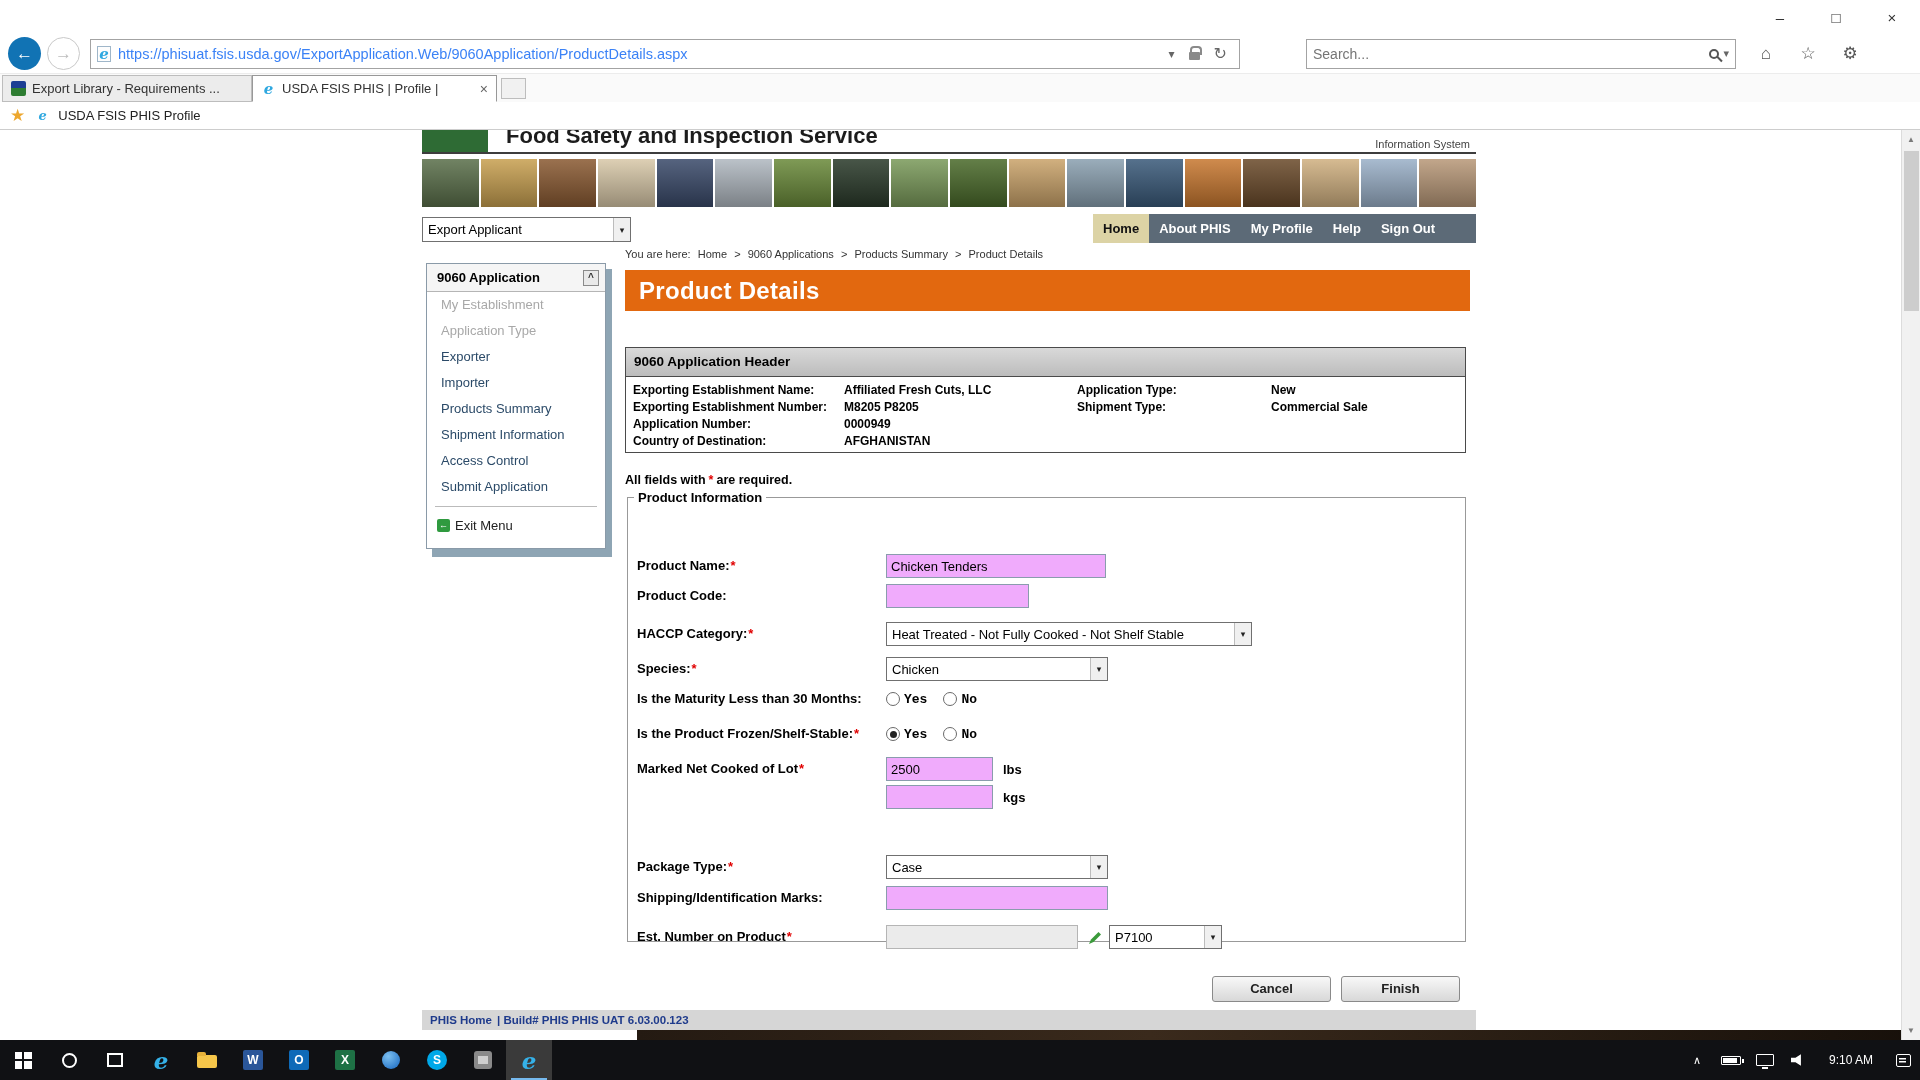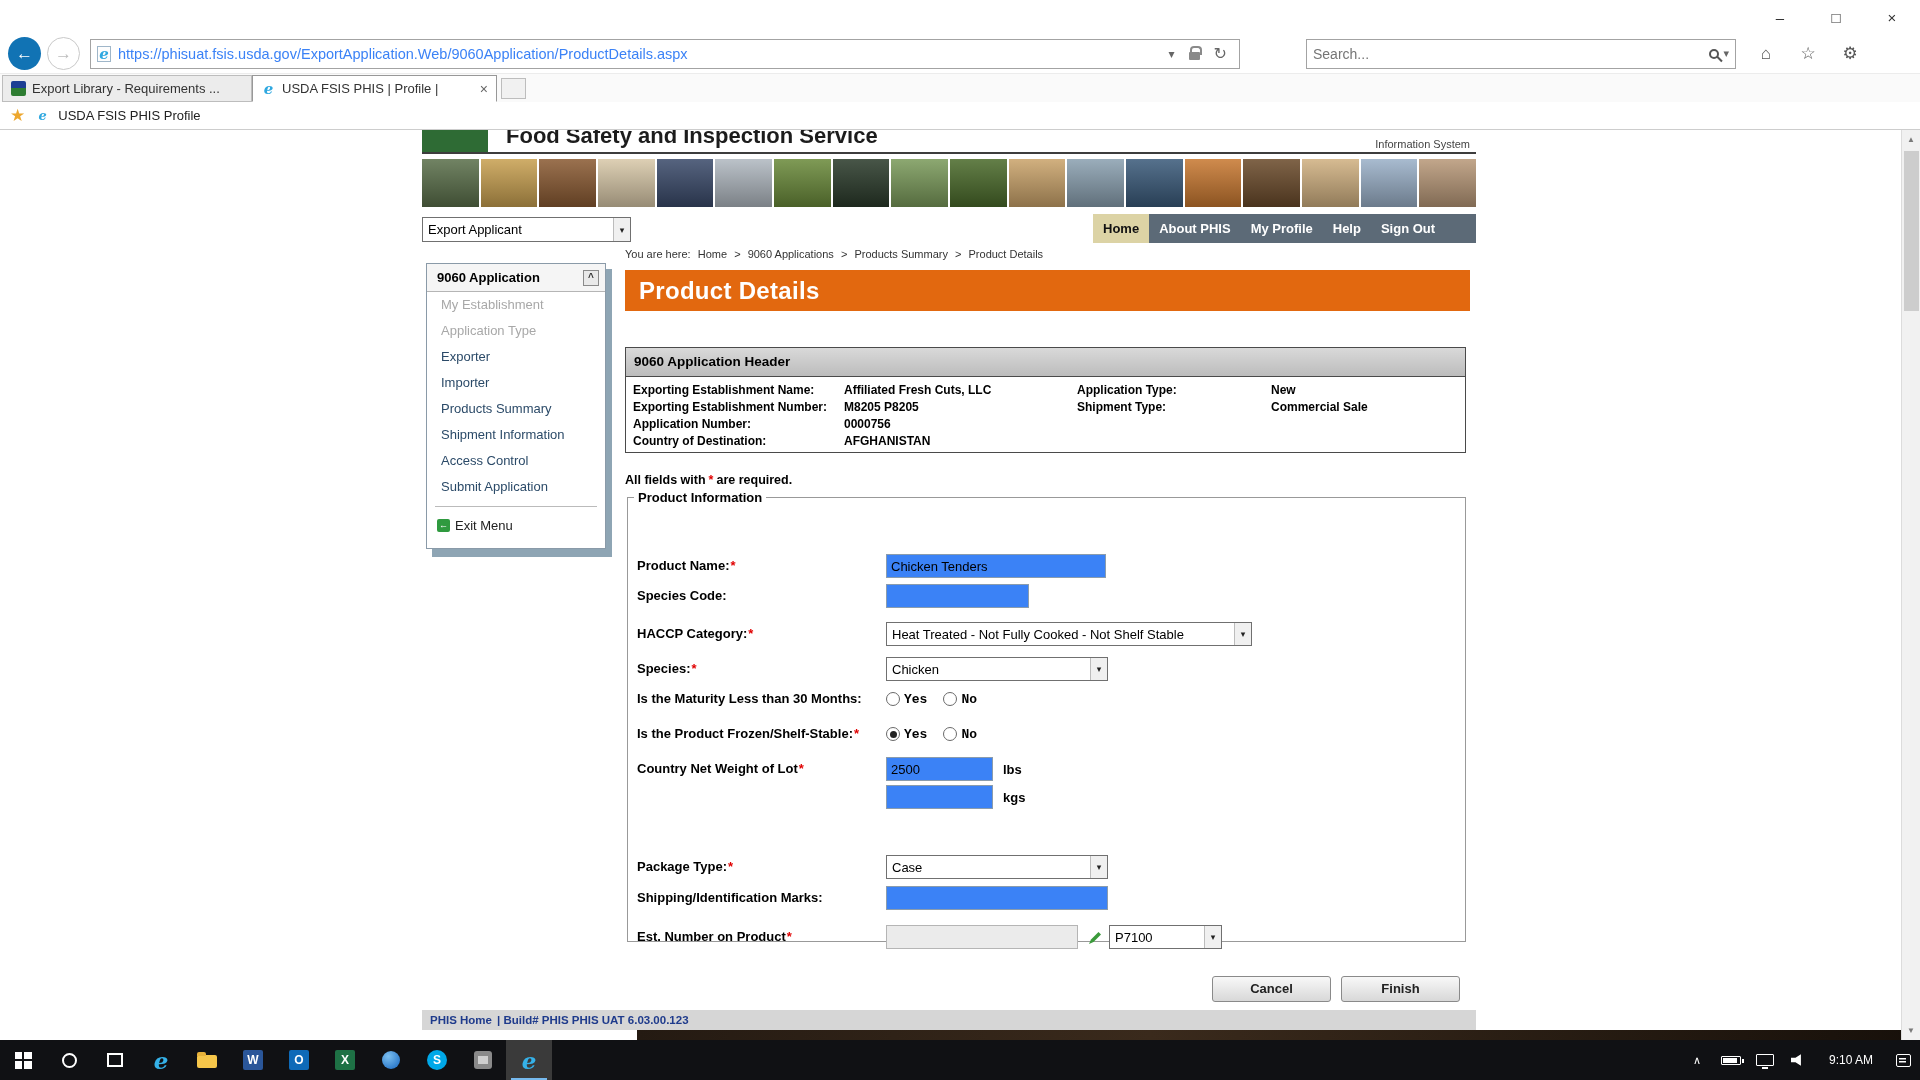--- a/index.html
+++ b/index.html
@@ -87,21 +87,21 @@
   .req-note { position:absolute; left:625px; top:343px; font-size:12.5px; font-weight:bold; }
   .star { color:#e00000; font-weight:bold; margin-left:1px; }
   .req-note .star { margin:0 3px; }
 
   fieldset.product { position:absolute; left:627px; top:360px; width:839px; height:452px; border:1px solid #999; padding:0; }
   fieldset.product legend { font-weight:bold; font-size:13px; margin-left:6px; padding:0 4px; }
   .fbody { position:absolute; left:0; top:0; right:0; bottom:0; }
   .frow { position:absolute; left:0; width:100%; height:24px; }
   .flabel { position:absolute; left:9px; line-height:24px; font-weight:bold; font-size:13px; white-space:nowrap; }
   .fctrl { position:absolute; left:258px; top:0; height:24px; display:flex; align-items:center; }
-  .tinput { height:24px; border:1px solid #8a9cad; font-size:13px; padding:0 4px; font-family:inherit; background:#3b82f6; }
+  .tinput { height:24px; border:1px solid #8a9cad; font-size:13px; padding:0 4px; font-family:inherit; background:#f0abfc; }
   .tinput:disabled { background:#ebebeb; border-color:#b5b5b5; }
   .unit { font-weight:bold; font-size:13px; margin-left:10px; }
   .radio { width:14px; height:14px; border:1px solid #6a6a6a; border-radius:50%; background:#fff; display:inline-block; }
   .radio.checked::after { content:""; display:block; width:7px; height:7px; border-radius:50%; background:#222; margin:2.5px auto; }
   .rlabel { font-weight:bold; font-size:13px; margin:0 16px 0 4px;font-family:Liberation Mono, monospace; }
   .pencil { margin:0 6px 0 10px; display:flex; }
 
   .btn { position:absolute; width:119px; height:26px; background:linear-gradient(#f8f8f8,#d8d8d8); border:1px solid #8a8a8a; border-radius:3px; font-weight:bold; font-size:13px; text-align:center; line-height:24px; color:#222; }
 
   .pfooter { position:absolute; left:422px; top:880px; width:1054px; height:20px; background:#d6d6d6; font-size:11.5px; font-weight:bold; color:#1f3b8c; line-height:20px; padding-left:8px; }
@@ -275,21 +275,21 @@
       </div>
     </div>
 
     <div class="hdr-bar">9060 Application Header</div>
     <div class="hdr-box">
       <span class="hl" style="top:6px">Exporting Establishment Name:</span>
       <span class="hv" style="top:6px">Affiliated Fresh Cuts, LLC</span>
       <span class="hl" style="top:23px">Exporting Establishment Number:</span>
       <span class="hv" style="top:23px">M8205 P8205</span>
       <span class="hl" style="top:40px">Application Number:</span>
-      <span class="hv" style="top:40px">0000756</span>
+      <span class="hv" style="top:40px">0000949</span>
       <span class="hl" style="top:57px">Country of Destination:</span>
       <span class="hv" style="top:57px">AFGHANISTAN</span>
       <span class="hrl" style="top:6px">Application Type:</span>
       <span class="hrv" style="top:6px">New</span>
       <span class="hrl" style="top:23px">Shipment Type:</span>
       <span class="hrv" style="top:23px">Commercial Sale</span>
     </div>
 
     <div class="req-note">
       <span>All fields with</span><span class="star">*</span><span>are required.</span>
@@ -300,21 +300,21 @@
       <div class="fbody">
 
         <div class="frow" style="top:49px">
           <span class="flabel"><span>Product Name:</span><span class="star">*</span></span>
           <div class="fctrl">
               <input class="tinput" style="width: 220px;" value="Chicken Tenders">
             </div>
         </div>
 
         <div class="frow" style="top:79px">
-          <span class="flabel"><span>Species Code:</span><span class="star"></span></span>
+          <span class="flabel"><span>Product Code:</span><span class="star"></span></span>
           <div class="fctrl">
               <input class="tinput" style="width: 143px;" value="">
             </div>
         </div>
 
         <div class="frow" style="top:117px">
           <span class="flabel"><span>HACCP Category:</span><span class="star">*</span></span>
           <div class="fctrl">
             <div class="wsel" style="width:366px;height:24px">
               <span class="v">Heat Treated - Not Fully Cooked - Not Shelf Stable</span>
@@ -347,21 +347,21 @@
           <span class="flabel"><span>Is the Product Frozen/Shelf-Stable:</span><span class="star">*</span></span>
           <div class="fctrl">
             <span class="radio checked"></span>
               <span class="rlabel">Yes</span>
             <span class="radio"></span>
               <span class="rlabel">No</span>
           </div>
         </div>
 
         <div class="frow" style="top:252px">
-          <span class="flabel"><span>Country Net Weight of Lot</span><span class="star">*</span></span>
+          <span class="flabel"><span>Marked Net Cooked of Lot</span><span class="star">*</span></span>
           <div class="fctrl">
             <input class="tinput" style="width: 107px;" value="2500">
             <span class="unit">lbs</span>
           </div>
         </div>
 
         <div class="frow" style="top:280px">
           <div class="fctrl">
             <input class="tinput" style="width: 107px;" value="">
             <span class="unit">kgs</span>

